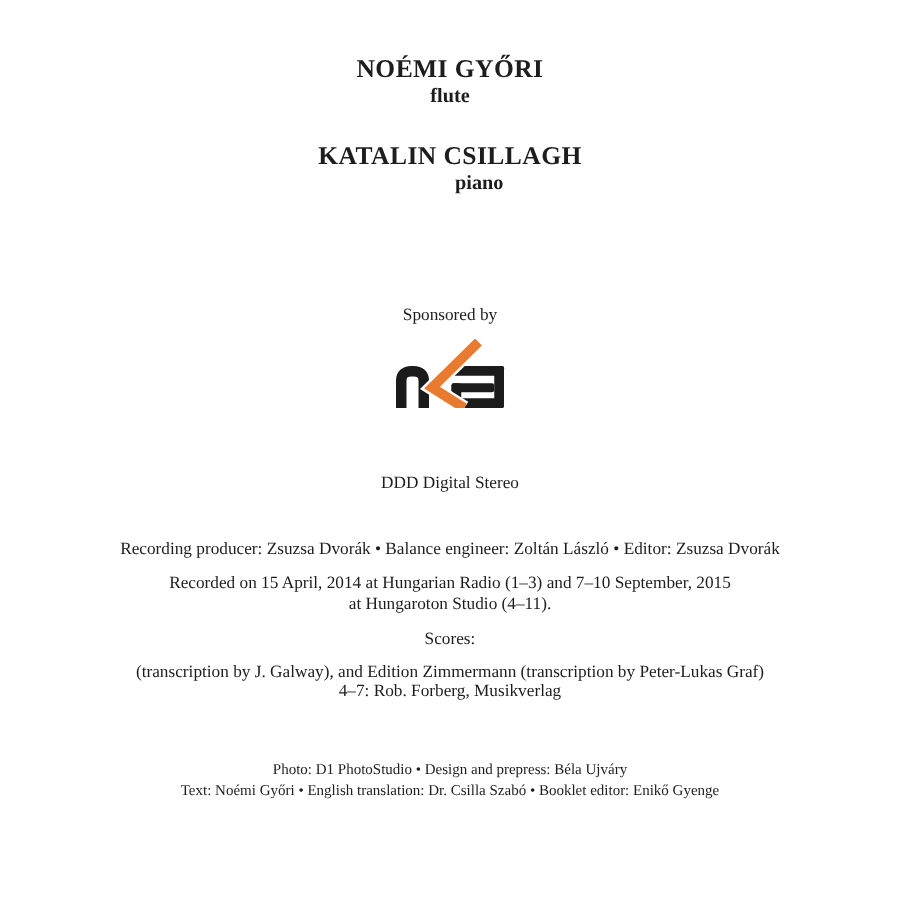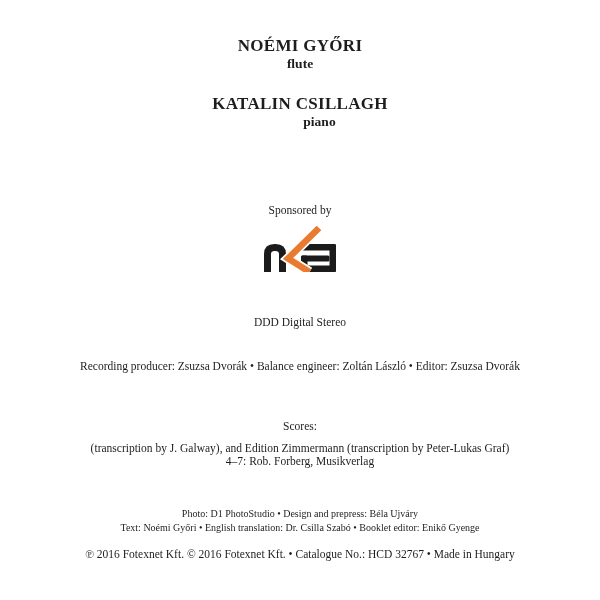--- a/index.html
+++ b/index.html
@@ -61,28 +61,31 @@
 
       <path d="M56,2 25,32.5 46.5,46" fill="none" stroke-width="10" stroke-miterlimit="10" stroke="#ffffff"></path>
       <path d="M56,2 25,32.5 46.5,46" fill="none" stroke-width="6.5" stroke-miterlimit="10" stroke="#e87b2f"></path>
     </svg>
   </div>
 
   <div class="abs body-line producer">Recording producer: Zsuzsa Dvorák • Balance engineer: Zoltán László •  Editor: Zsuzsa Dvorák</div>
 
   <div class="abs body-line format">DDD Digital Stereo</div>
 
+  <div class="abs recorded">
+    <p>Recorded on 15 April, 2014 at Hungarian Radio (1–3) and 7–10 September, 2015</p>
+    <p>at Hungaroton Studio (4–11).</p>
+  </div>
 
   <div class="abs body-line scores-head">Scores:</div>
 
   <div class="abs scores-block">
     <p>(transcription by J. Galway), and Edition Zimmermann (transcription by Peter-Lukas Graf)</p>
     <p>4–7: Rob. Forberg, Musikverlag</p>
   </div>
 
   <div class="abs photo-block">
     <p>Photo: D1 PhotoStudio • Design and prepress: Béla Ujváry</p>
     <p>Text: Noémi Győri • English translation: Dr. Csilla Szabó • Booklet editor: Enikő Gyenge</p>
   </div>
 
-  <div class="abs body-line copyright">℗ 2016 Fotexnet Kft. © 2016 Fotexnet Kft. • Catalogue No.: HCD 32767 • Made in Hungary</div>
 
 </div>
 
 </body></html>

